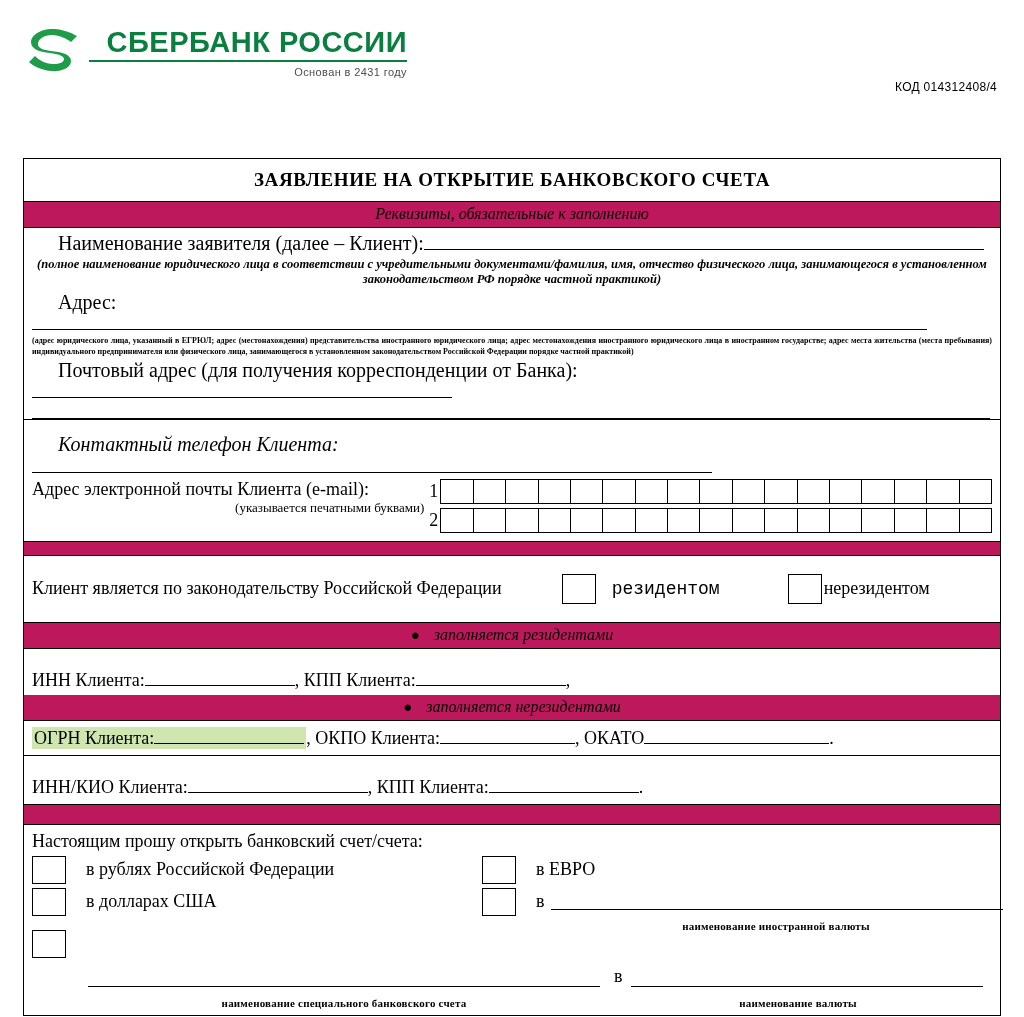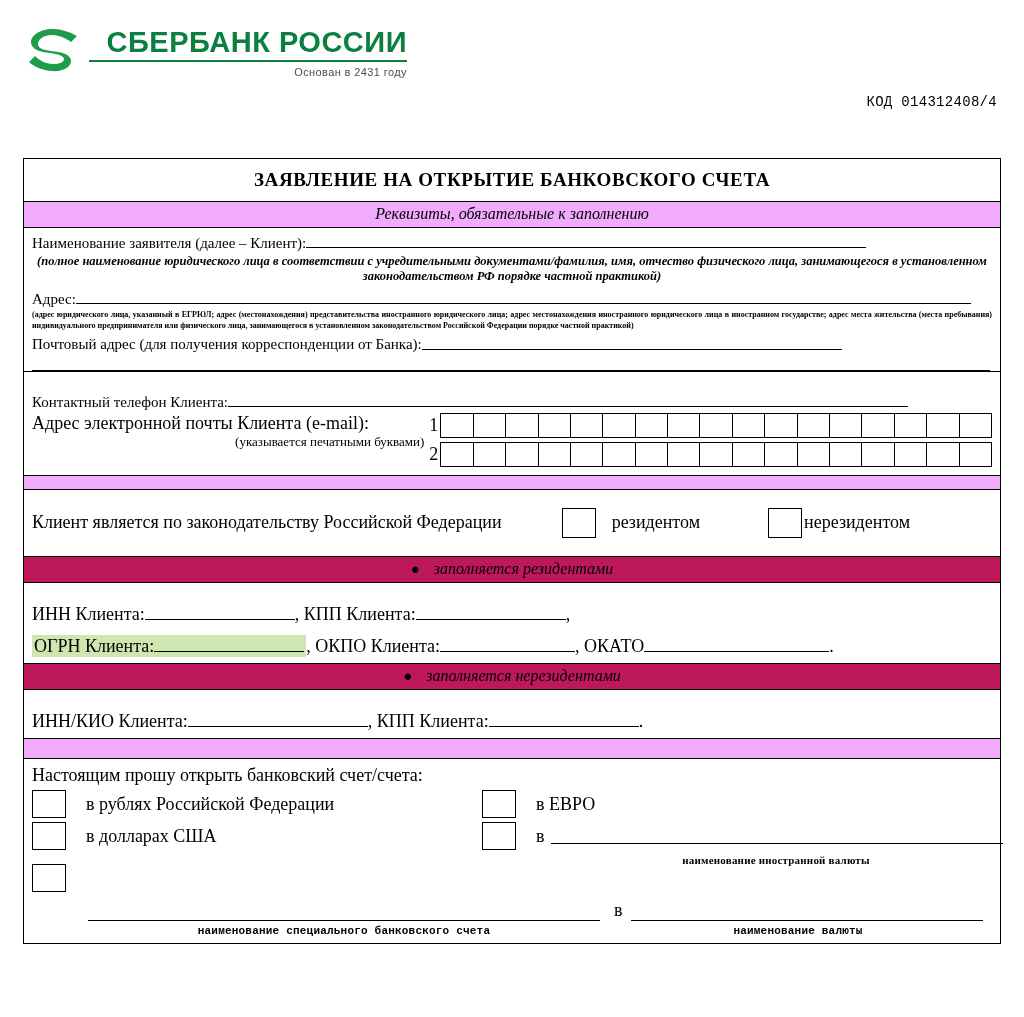--- a/index.html
+++ b/index.html
@@ -59,23 +59,23 @@
   .logo-sub {
     font-family: "Liberation Sans", sans-serif;
     font-size: 11px;
     color: #4d4d4d;
     margin-top: 4px;
     letter-spacing: 0.4px;
   }
   .code-line {
     position: absolute;
     right: 27px;
-    top: 94px;
-    font-family: Liberation Mono, monospace;
-    font-size: 14px;
+    top: 80px;
+    font-family: Liberation Sans, sans-serif;
+    font-size: 12px;
     letter-spacing: 0.3px;
     white-space: nowrap;
   }
 
   
   .form {
     position: absolute;
     left: 23px;
     top: 158px;
     width: 978px;
@@ -90,36 +90,37 @@
   .row.noline { border-bottom: none; }
 
   .title-row {
     text-align: center;
     font-weight: bold;
     font-size: 19px;
     letter-spacing: 0.6px;
     padding: 10px 0 10px;
   }
   .band {
-    background: #f0abfc;
+    background: #be185d;
     text-align: center;
     font-style: italic;
     font-size: 16px;
     padding: 3px 0 4px;
   }
   .band.blank { height: 14px; }
   .band.blank2 { height: 20px; }
 
   .pad {
     padding: 0 8px;
   }
 
   .line-text {
-    font-size: 15px;
+    font-size: 20px;
     white-space: nowrap;
+    margin-left: 26px;
   }
   .fill {
     display: inline-block;
     border-bottom: 1px solid #000;
     vertical-align: baseline;
     height: 0.95em;
   }
   .note-italic {
     font-size: 12.5px;
     font-style: italic;
@@ -250,21 +251,21 @@
   </div>
 
   <div class="row">
     <div class="pad">
       <span class="line-text">Почтовый адрес (для получения корреспонденции от Банка):</span><span class="fill" style="width:420px;"></span>
       <div style="border-bottom:1px solid #000; height:14px; margin:2px 2px 0 0;"></div>
     </div>
   </div>
 
   <div class="row">
-    <div class="pad" style="padding-top:19px;">
+    <div class="pad" style="padding-top:13px;font-style:italic;">
       <span class="line-text">Контактный телефон Клиента:</span><span class="fill" style="width:680px;"></span>
     </div>
     <div class="email-wrap">
       <div class="email-labels">
         <div class="email-label-main">Адрес электронной почты Клиента (e-mail):</div>
         <div class="email-label-sub">(указывается печатными буквами)</div>
       </div>
       <div class="email-rows">
         <div class="email-line">
           <span class="email-num">1</span>
@@ -313,44 +314,44 @@
       </div>
     </div>
   </div>
 
   <div class="row band blank"></div>
 
   <div class="row">
     <div class="resident-row">
       <span class="resident-text">Клиент является по законодательству Российской Федерации</span>
       <span class="chk" style="margin-left:60px;"></span>
-      <span style="margin-left:16px;">резидентом</span>
+      <span style="margin-left:16px;font-family:Liberation Mono, monospace;">резидентом</span>
       <span class="chk" style="margin-left:68px;"></span>
       <span style="margin-left:2px;">нерезидентом</span>
     </div>
   </div>
 
   <div class="row bullet-band">
     <span class="dot">●</span><span>заполняется резидентами</span>
   </div>
 
   <div class="row noline">
     <div class="inn-line">
       <span>ИНН Клиента:</span><span class="fill" style="width:150px;"></span><span>, КПП Клиента:</span><span class="fill" style="width:150px;"></span><span>,</span>
     </div>
   </div>
 
+  <div class="row bullet-band">
+    <span class="dot">●</span><span>заполняется нерезидентами</span>
+  </div>
+
   <div class="row">
     <div class="ogrn-line">
       <span class="hl"><span>ОГРН Клиента:</span><span class="fill" style="width:150px;"></span></span><span>, ОКПО Клиента:</span><span class="fill" style="width:135px;"></span><span>, ОКАТО</span><span class="fill" style="width:185px;"></span><span>.</span>
     </div>
-  </div>
-
-  <div class="row bullet-band">
-    <span class="dot">●</span><span>заполняется нерезидентами</span>
   </div>
 
   <div class="row">
     <div class="inn-line" style="padding-bottom:6px;">
       <span>ИНН/КИО Клиента:</span><span class="fill" style="width:180px;"></span><span>, КПП Клиента:</span><span class="fill" style="width:150px;"></span><span>.</span>
     </div>
   </div>
 
   <div class="row band blank2"></div>
 
@@ -382,20 +383,20 @@
         <div class="caption-small" style="width:520px; margin-left:34px;">наименование иностранной валюты</div>
       </div>
     </div>
 
     <div class="bottom-area">
       <div style="display:flex; align-items:flex-end;">
         <span class="curr-fill" style="width:512px; margin-left:56px;"></span>
         <span style="font-size:18px; margin:0 8px 0 14px;">в</span>
         <span class="curr-fill" style="width:352px;"></span>
       </div>
-      <div style="display:flex; margin-top:4px;font-family:Liberation Mono, monospace;">
+      <div style="display:flex; margin-top:10px;">
         <span class="caption-small" style="width:512px; margin-left:56px;">наименование специального банковского счета</span>
         <span class="caption-small" style="width:352px; margin-left:22px;">наименование валюты</span>
       </div>
     </div>
   </div>
 
 </div>
 
 </body></html>

